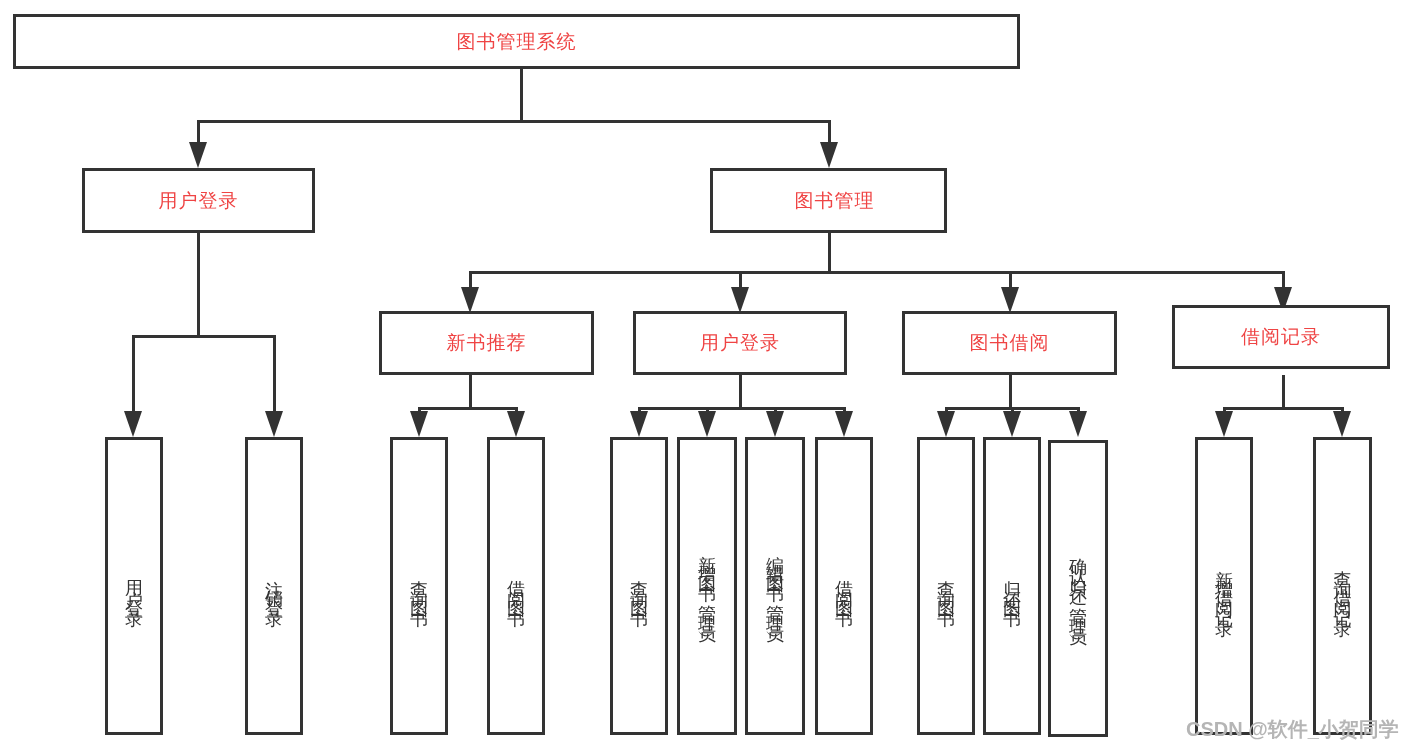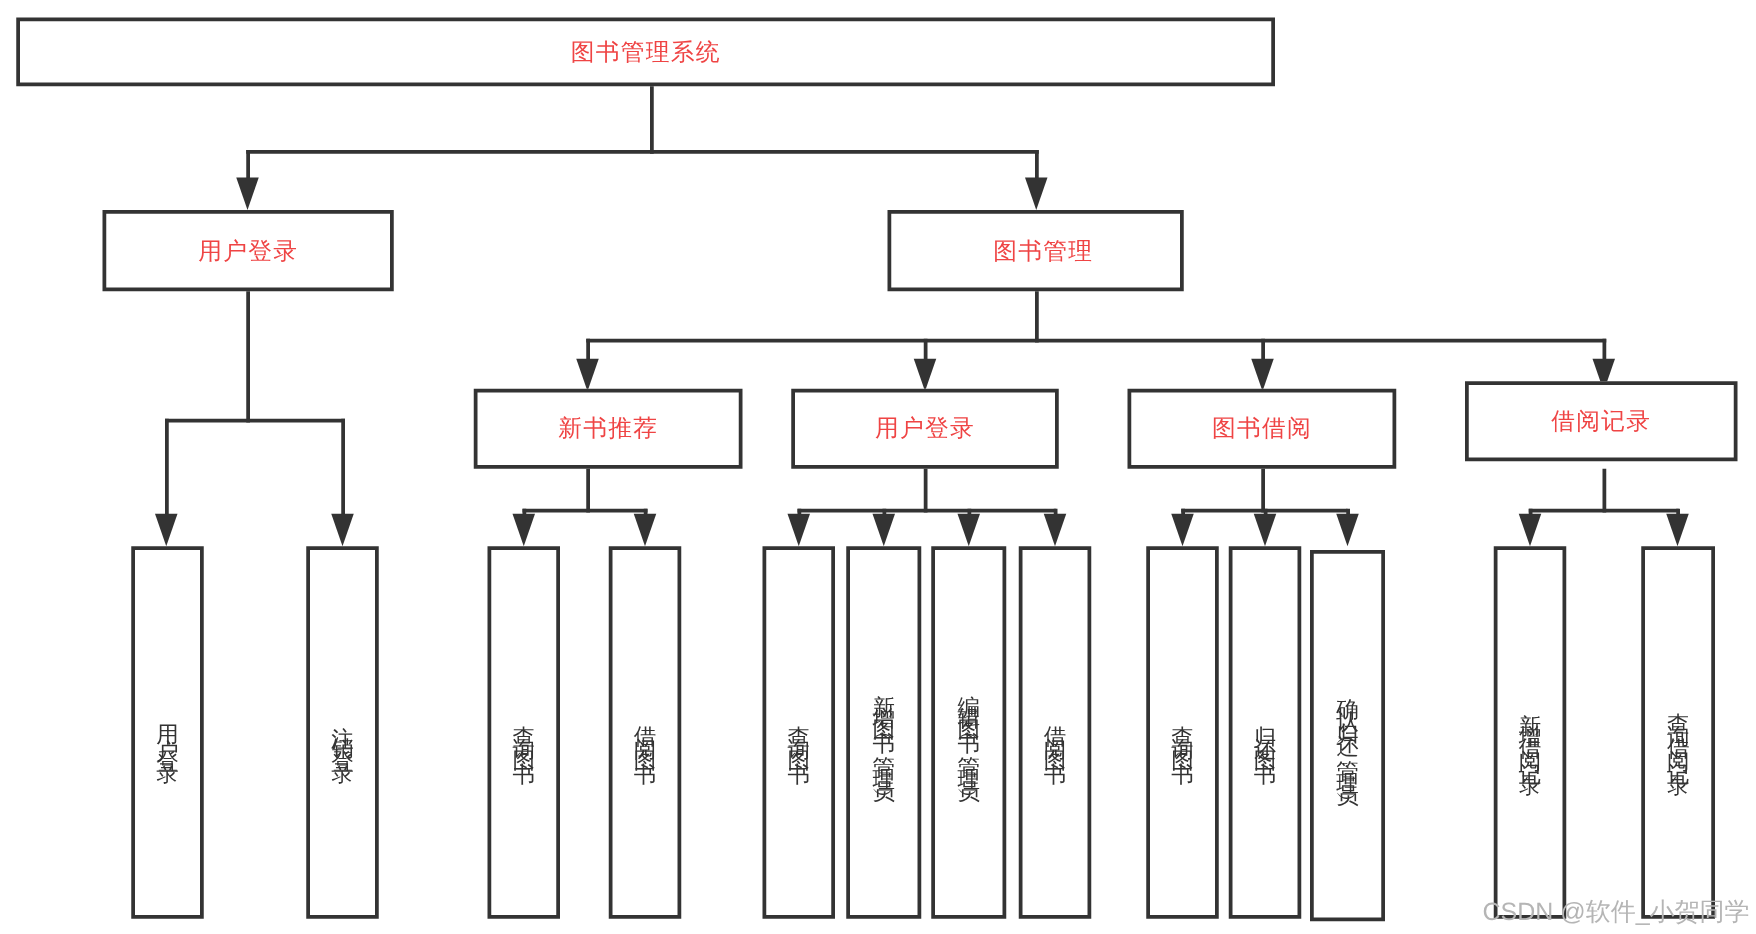--- a/index.html
+++ b/index.html
@@ -180,15 +180,15 @@
     <span class="vtext">确认归还（管理员）</span>
   </div>
 
   <div class="leaf" style="left:1195px;top:437px;width:58px;height:298px;">
     <span class="vtext">新增借阅记录</span>
   </div>
   <div class="leaf" style="left:1313px;top:437px;width:59px;height:298px;">
     <span class="vtext">查询借阅记录</span>
   </div>
 
-  <div class="watermark" style="left:1186px;top:716px;">CSDN @软件_小贺同学</div>
+  <div class="watermark" style="left:1186px;top:716px;font-weight:bold;">CSDN @软件_小贺同学</div>
 
 </div>
 
 </body></html>

